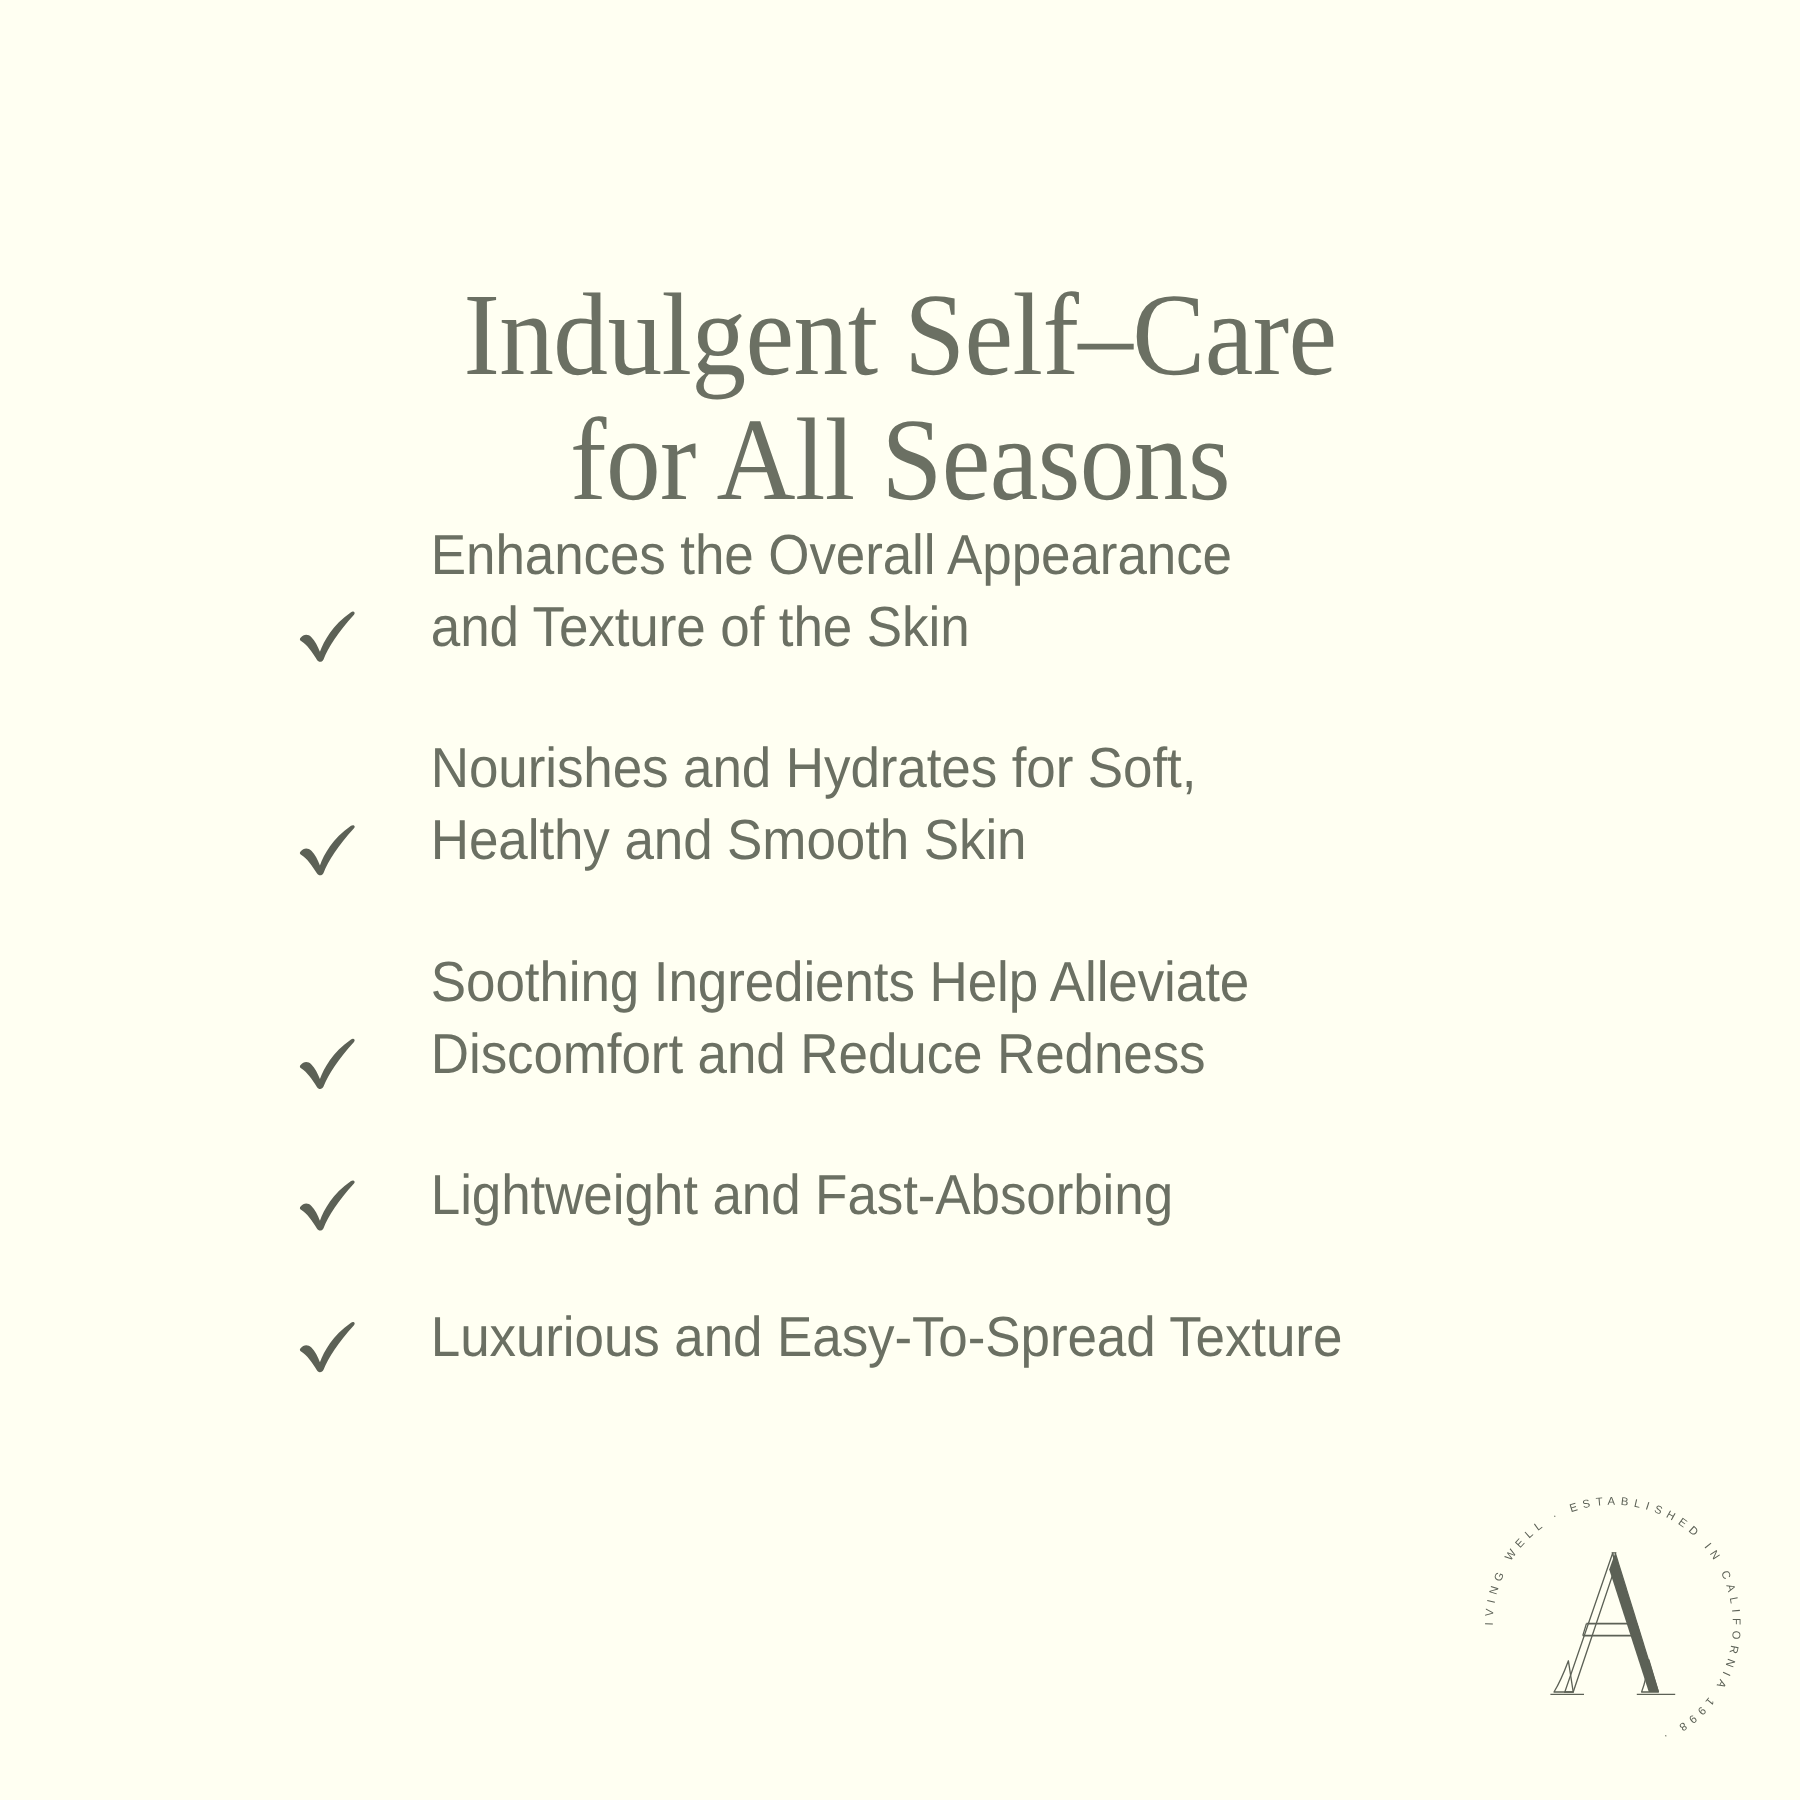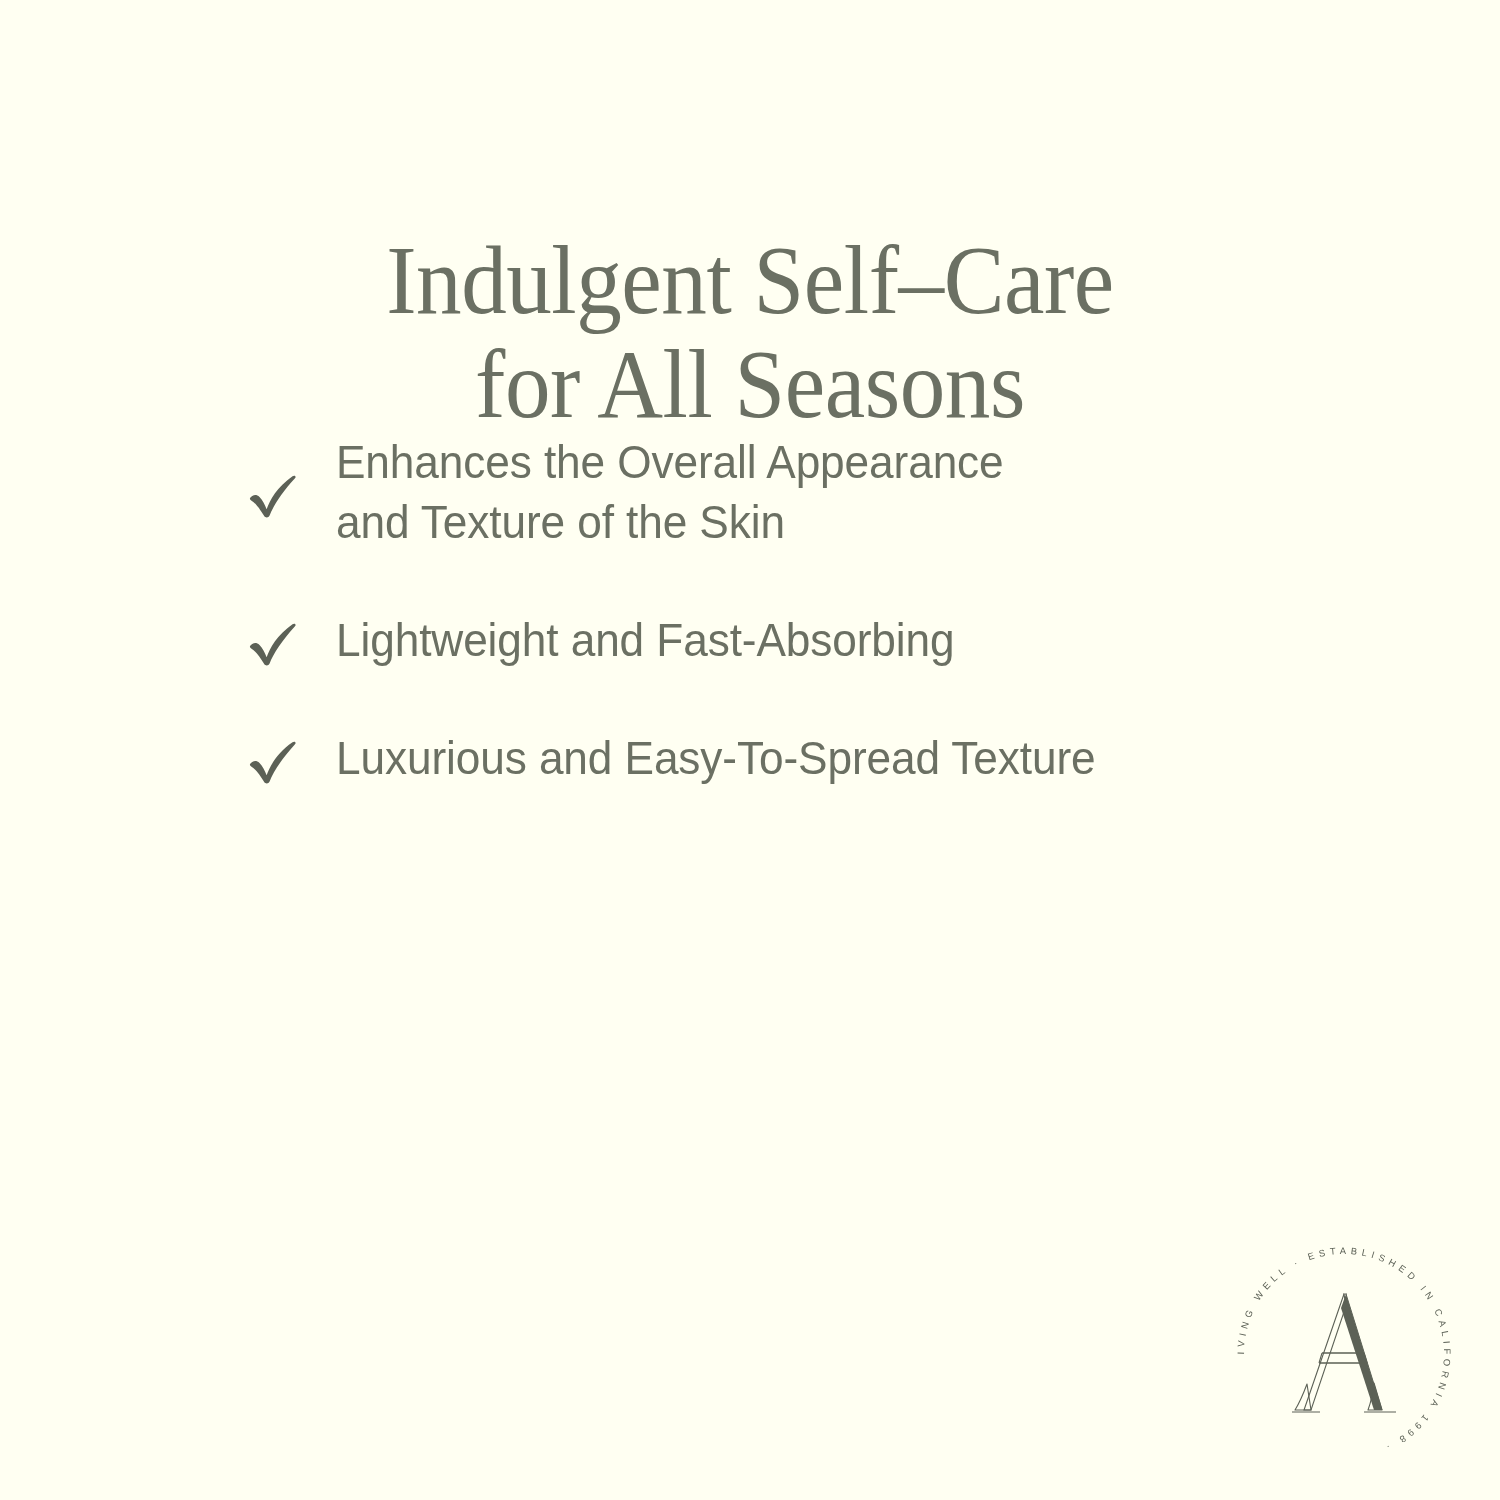--- a/index.html
+++ b/index.html
@@ -46,22 +46,23 @@
   
   .benefits {
     position: absolute;
     left: 248px;
     top: 432px;
     width: 960px;
   }
   .benefit {
     position: relative;
     display: flex;
-    align-items: center;
+    align-items: flex-end;
     margin-bottom: 58px;
+    gap: 23px;
   }
   .benefit:last-child {
     margin-bottom: 0;
     margin-top: 16px;
   }
   .check-wrap {
     flex: 0 0 auto;
     width: 88px;
     padding-top: 8px;
   }
@@ -119,22 +120,40 @@
     <li class="benefit">
       <span class="check-wrap">
         <svg class="check-icon" viewBox="0 0 50 44" xmlns="http://www.w3.org/2000/svg" aria-hidden="true">
           <path d="M2.5 23.5 C5 20.5 8.5 20 11.5 23 C14.5 26 16.8 30.5 18.6 35.2 C22 26 29 13 44.5 2.2 C46.5 0.9 48.6 2.2 47 4.3 C34 18.5 25.5 31.5 21.6 41.5 C20.6 43.8 17.6 44.2 16.2 42 C12.2 35.6 7.8 29.2 3.2 26.4 C1.6 25.5 1.6 24.4 2.5 23.5 Z" fill="#5c6156"></path>
         </svg>
       </span>
       <span class="benefit-text">Enhances the Overall Appearance
 and Texture of the Skin</span>
     </li>
 
-
-
+    <li class="benefit">
+      <span class="check-wrap">
+        <svg class="check-icon" viewBox="0 0 50 44" xmlns="http://www.w3.org/2000/svg" aria-hidden="true">
+          <path d="M2.5 23.5 C5 20.5 8.5 20 11.5 23 C14.5 26 16.8 30.5 18.6 35.2 C22 26 29 13 44.5 2.2 C46.5 0.9 48.6 2.2 47 4.3 C34 18.5 25.5 31.5 21.6 41.5 C20.6 43.8 17.6 44.2 16.2 42 C12.2 35.6 7.8 29.2 3.2 26.4 C1.6 25.5 1.6 24.4 2.5 23.5 Z" fill="#5c6156"></path>
+        </svg>
+      </span>
+      <span class="benefit-text">Nourishes and Hydrates for Soft,
+Healthy and Smooth Skin</span>
+    </li>
+
+
+    <li class="benefit">
+      <span class="check-wrap">
+        <svg class="check-icon" viewBox="0 0 50 44" xmlns="http://www.w3.org/2000/svg" aria-hidden="true">
+          <path d="M2.5 23.5 C5 20.5 8.5 20 11.5 23 C14.5 26 16.8 30.5 18.6 35.2 C22 26 29 13 44.5 2.2 C46.5 0.9 48.6 2.2 47 4.3 C34 18.5 25.5 31.5 21.6 41.5 C20.6 43.8 17.6 44.2 16.2 42 C12.2 35.6 7.8 29.2 3.2 26.4 C1.6 25.5 1.6 24.4 2.5 23.5 Z" fill="#5c6156"></path>
+        </svg>
+      </span>
+      <span class="benefit-text">Soothing Ingredients Help Alleviate
+Discomfort and Reduce Redness</span>
+    </li>
 
     <li class="benefit">
       <span class="check-wrap">
         <svg class="check-icon" viewBox="0 0 50 44" xmlns="http://www.w3.org/2000/svg" aria-hidden="true">
           <path d="M2.5 23.5 C5 20.5 8.5 20 11.5 23 C14.5 26 16.8 30.5 18.6 35.2 C22 26 29 13 44.5 2.2 C46.5 0.9 48.6 2.2 47 4.3 C34 18.5 25.5 31.5 21.6 41.5 C20.6 43.8 17.6 44.2 16.2 42 C12.2 35.6 7.8 29.2 3.2 26.4 C1.6 25.5 1.6 24.4 2.5 23.5 Z" fill="#5c6156"></path>
         </svg>
       </span>
       <span class="benefit-text">Lightweight and Fast-Absorbing</span>
     </li>
 

